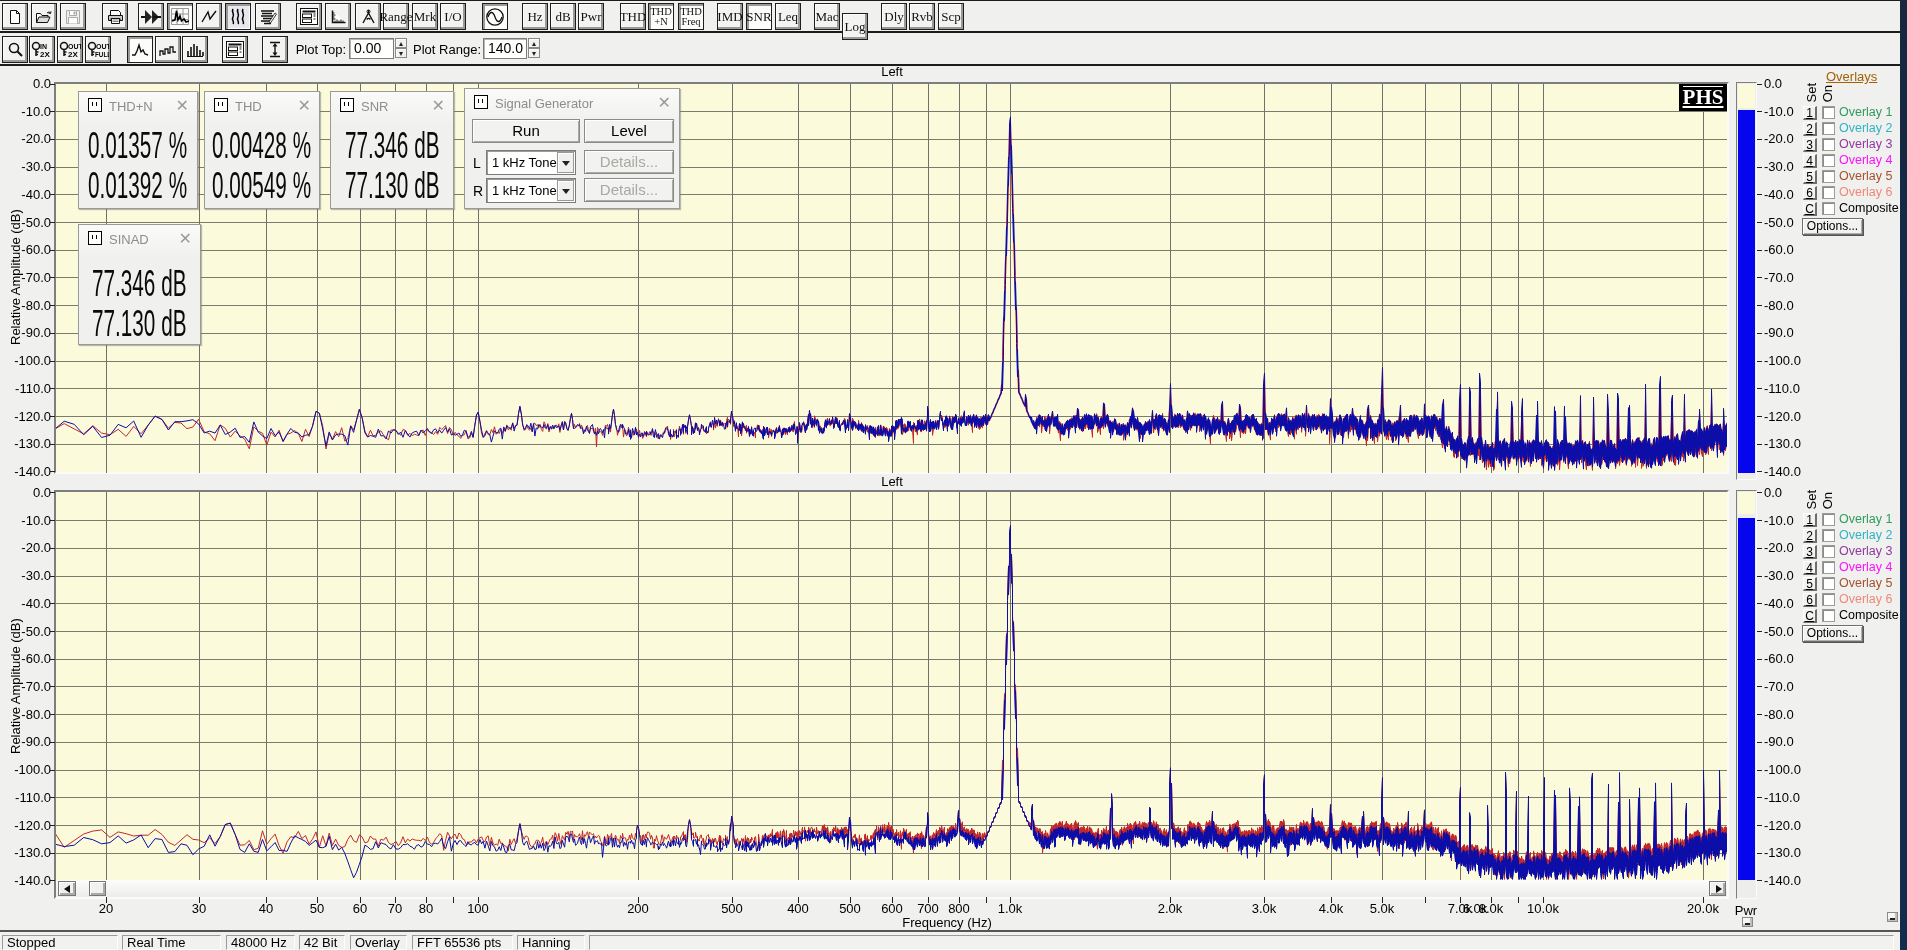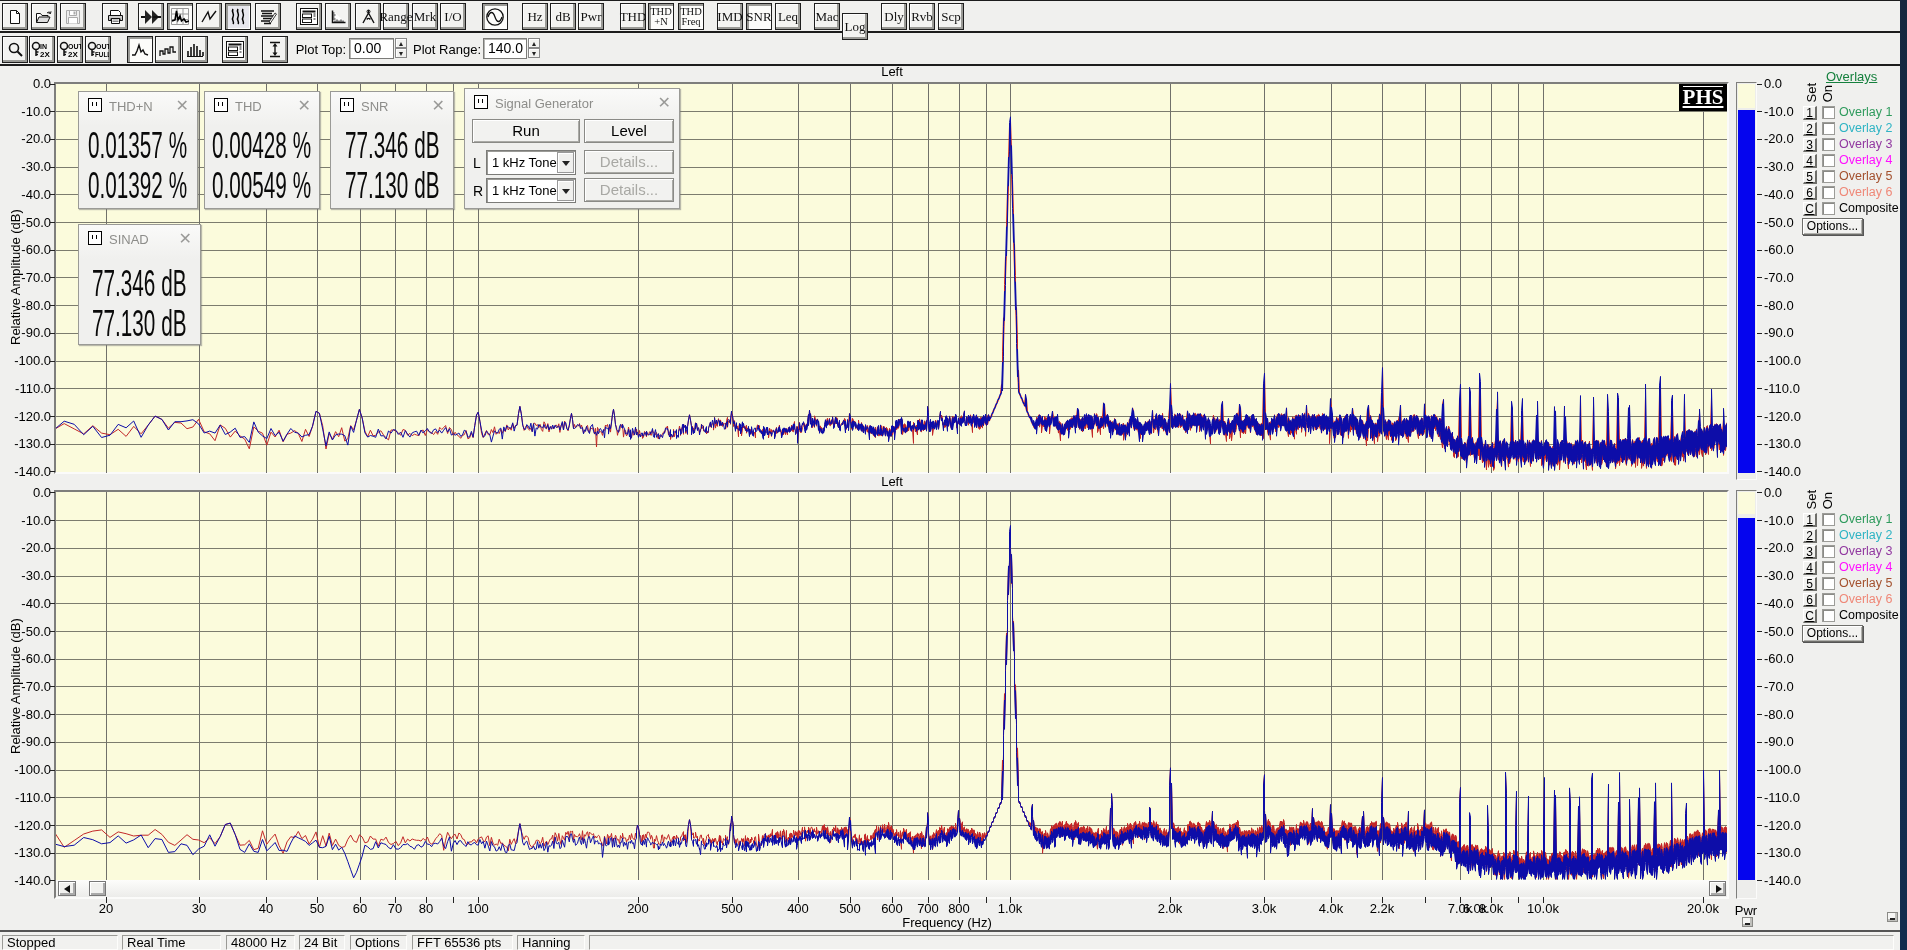--- a/index.html
+++ b/index.html
@@ -24,21 +24,21 @@
 .ylt{position:absolute;left:8px;width:16px;font-size:13px;color:#000;writing-mode:vertical-rl;transform:rotate(180deg);text-align:center;height:220px}
 .rt{position:absolute;left:1757px;width:5px;height:1px;background:#222}
 .rl{position:absolute;left:1764px;font-size:13px;color:#000;height:15px}
 .xt{position:absolute;top:897px;width:1px;height:6px;background:#222}
 .xl{position:absolute;top:901px;width:60px;text-align:center;font-size:13px;color:#000}
 
 .meter{position:absolute;left:1736px;width:21px;border:1px solid;border-color:#7e7e7c #fbfbfa #fbfbfa #7e7e7c;background:#ededeb}
 .meter .yel{position:absolute;left:1px;width:17px;background:#fbfbdc}
 .meter .blu{position:absolute;left:1px;width:17px;background:#0505ee}
 
-.ovh{position:absolute;font-size:13px;color:#15803d;text-decoration:underline}
+.ovh{position:absolute;font-size:13px;color:#a16207;text-decoration:underline}
 .vert{position:absolute;font-size:13px;color:#000;writing-mode:vertical-rl;transform:rotate(180deg)}
 .nbtn{position:absolute;width:14px;height:14px;background:#f2f2f0;border-right:2px solid #6e6e6a;border-bottom:2px solid #6e6e6a;border-top:1px solid #fff;border-left:1px solid #fff;font-size:12px;text-align:center;line-height:13px;color:#000;text-decoration:underline}
 .cbx{position:absolute;width:13px;height:13px;background:#fff;border:1px solid #9c9c98;box-shadow:inset 1px 1px 0 #8a8a86}
 .ovl{position:absolute;font-size:12.5px;height:15px}
 .obtn{position:absolute;width:61px;height:17px;background:#f2f2f0;border:1px solid #6e6e6a;box-shadow:inset 1px 1px 0 #fff,inset -1px -1px 0 #b0b0ac,1px 1px 0 #555;font-size:12px;text-align:center;line-height:15px}
 
 .mw{position:absolute;background:linear-gradient(180deg,#fafaf9,#f0f0ee 34px);border:1px solid #9a9a96;box-shadow:1px 1px 1px rgba(120,120,120,.5)}
 .mwt{position:absolute;left:0;top:0;right:0;height:26px;font-size:13px;color:#8d8d8a}
 .mwt .ttl{position:absolute;left:30px;top:7px}
 .mwt .ico{position:absolute;left:9px;top:6px;width:14px;height:14px;border:1.5px solid #000;background:#fff}
@@ -431,21 +431,21 @@
 <div class="xl" style="left:702px">500</div>
 <div class="xl" style="left:768px">400</div>
 <div class="xl" style="left:820px">500</div>
 <div class="xl" style="left:862px">600</div>
 <div class="xl" style="left:898px">700</div>
 <div class="xl" style="left:929px">800</div>
 <div class="xl" style="left:980px">1.0k</div>
 <div class="xl" style="left:1140px">2.0k</div>
 <div class="xl" style="left:1234px">3.0k</div>
 <div class="xl" style="left:1301px">4.0k</div>
-<div class="xl" style="left:1352px">2.2k</div>
+<div class="xl" style="left:1352px">5.0k</div>
 <div class="xl" style="left:1445px">6.0k</div>
 <div class="xl" style="left:1430px">7.0k</div>
 <div class="xl" style="left:1461px">8.0k</div>
 <div class="xl" style="left:1513px">10.0k</div>
 <div class="xl" style="left:1673px">20.0k</div>
 <div class="xl" style="left:887px;top:915px;width:120px">Frequency (Hz)</div>
 
 <div class="meter" style="top:82px;height:398px">
     <div class="yel" style="top:1px;height:24px"></div>
     <div class="blu" style="top:27px;height:363px"></div>
@@ -571,19 +571,19 @@
     <div class="sgb dis" style="left:119px;top:89px;width:90px">Details...</div>
   </div>
 
 <div class="grip" style="left:1742px;top:917px"></div>
 <div class="grip" style="left:1887px;top:912px"></div>
 
 <div id="sb">
     <div class="sc" style="left:2px;width:116px">Stopped</div>
 <div class="sc" style="left:122px;width:99px">Real Time</div>
 <div class="sc" style="left:226px;width:69px">48000 Hz</div>
-<div class="sc" style="left:299px;width:46px">24 Bit</div>
-<div class="sc" style="left:350px;width:57px">Options</div>
+<div class="sc" style="left:299px;width:46px">42 Bit</div>
+<div class="sc" style="left:350px;width:57px">Overlay</div>
 <div class="sc" style="left:412px;width:101px">FFT 65536 pts</div>
 <div class="sc" style="left:517px;width:68px">Hanning</div>
 <div class="sc" style="left:589px;width:1305px"></div>
   </div>
 <div id="navy"></div>
 
 </body></html>

